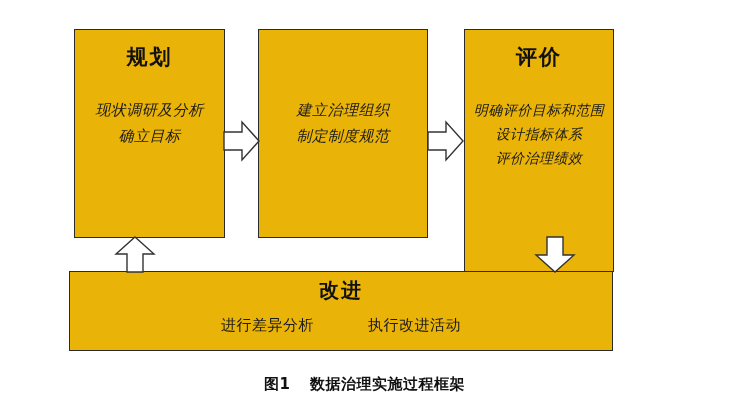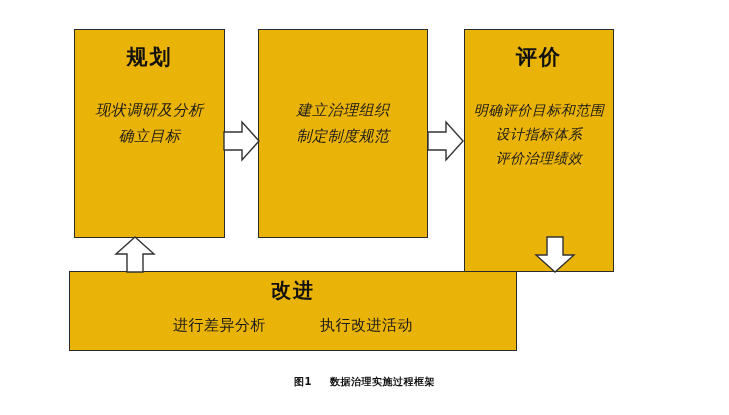--- a/index.html
+++ b/index.html
@@ -64,21 +64,21 @@
   #box-execute .box-title,
   #box-evaluate .box-title { top: 16px; }
 
   #box-plan .box-items,
   #box-execute .box-items,
   #box-evaluate .box-items { top: 68px; }
 
   #box-evaluate .box-items { font-size: 14px; }
 
   
-  #box-improve { left: 69px; top: 271px; width: 448px; height: 80px; }
+  #box-improve { left: 69px; top: 271px; width: 544px; height: 80px; }
   #box-improve .box-title { top: 7px; font-size: 20px; }
   #box-improve .improve-row {
     position: absolute;
     top: 44px;
     left: 0; right: 0;
     display: flex;
     justify-content: center;
     gap: 54px;
     font-size: 15px;
     letter-spacing: 0.5px;
@@ -102,21 +102,21 @@
   #arrow-execute-eval   { left: 428px; top: 119px; }
   #arrow-eval-improve   { left: 533px; top: 237px; }
   #arrow-improve-plan   { left: 113px; top: 236px; }
 
   
   #figure-caption {
     position: absolute;
     left: 0; right: 0;
     top: 375px;
     text-align: center;
-    font-size: 10px;
+    font-size: 15px;
     font-weight: bold;
     color: #111111;
     letter-spacing: 0.5px;
   }
   #figure-caption .cap-label { margin-right: 14px; }
 </style>
 </head>
 <body>
 
 <div id="canvas">

